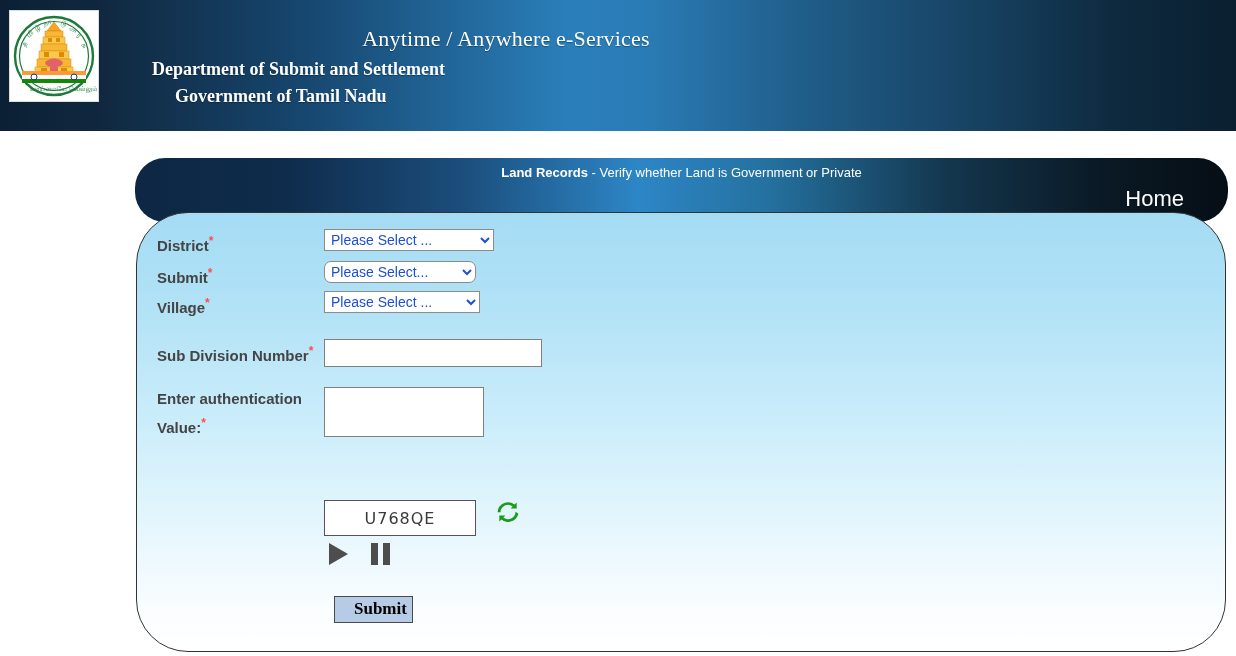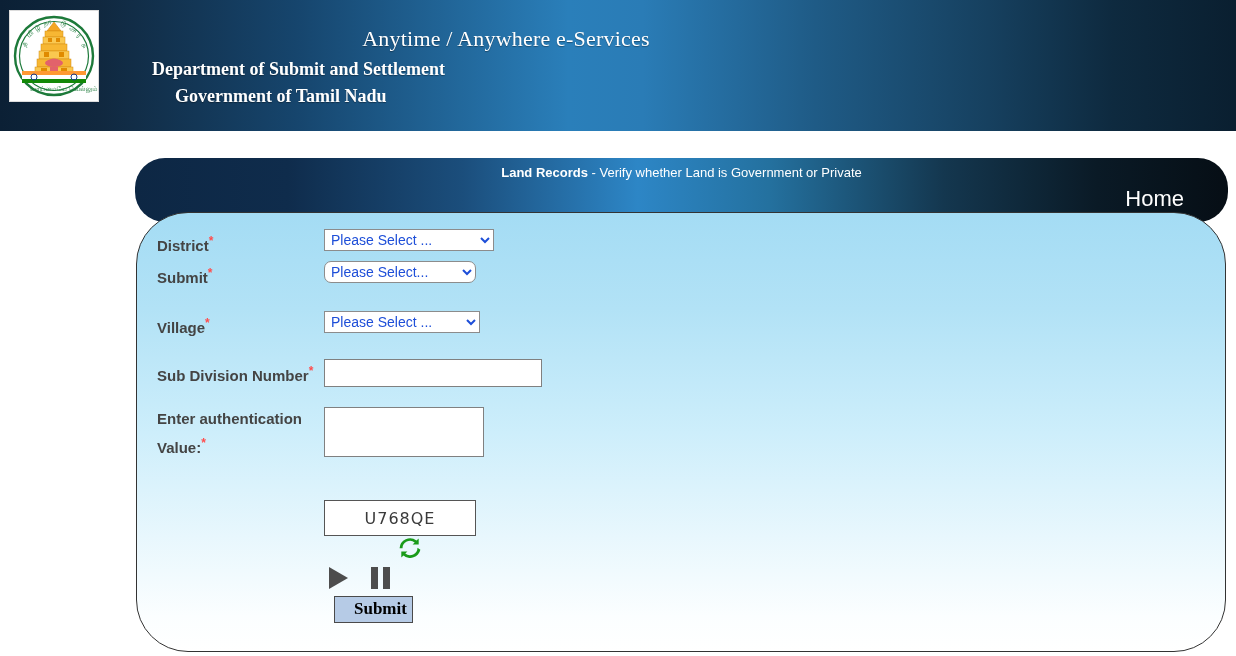--- a/index.html
+++ b/index.html
@@ -186,37 +186,35 @@
     background: #ffffff;
     font-family: "Liberation Sans", sans-serif;
     font-size: 14px;
     box-sizing: border-box;
     padding: 3px 4px;
     resize: none;
   }
 
   .row-district { margin-top: 0px; }
   .row-taluk { margin-top: 2px; }
-  .row-village { margin-top: 20px; }
+  .row-village { margin-top: 0; }
   .row-survey { margin-top: 2px; }
   .row-subdiv { margin-top: 18px; }
   .row-auth { margin-top: 18px; }
 
   .lbl-two-line { line-height: 24px; }
 
   
   .captcha-area {
     position: absolute;
     left: 187px;
     top: 287px;
   }
   .captcha-line {
     display: flex;
-    align-items: center;
-    flex-direction: column;
   }
   .captcha-box {
     width: 152px;
     height: 36px;
     border: 1px solid #555555;
     background: #ffffff;
     display: flex;
     align-items: center;
     justify-content: center;
     box-sizing: border-box;

